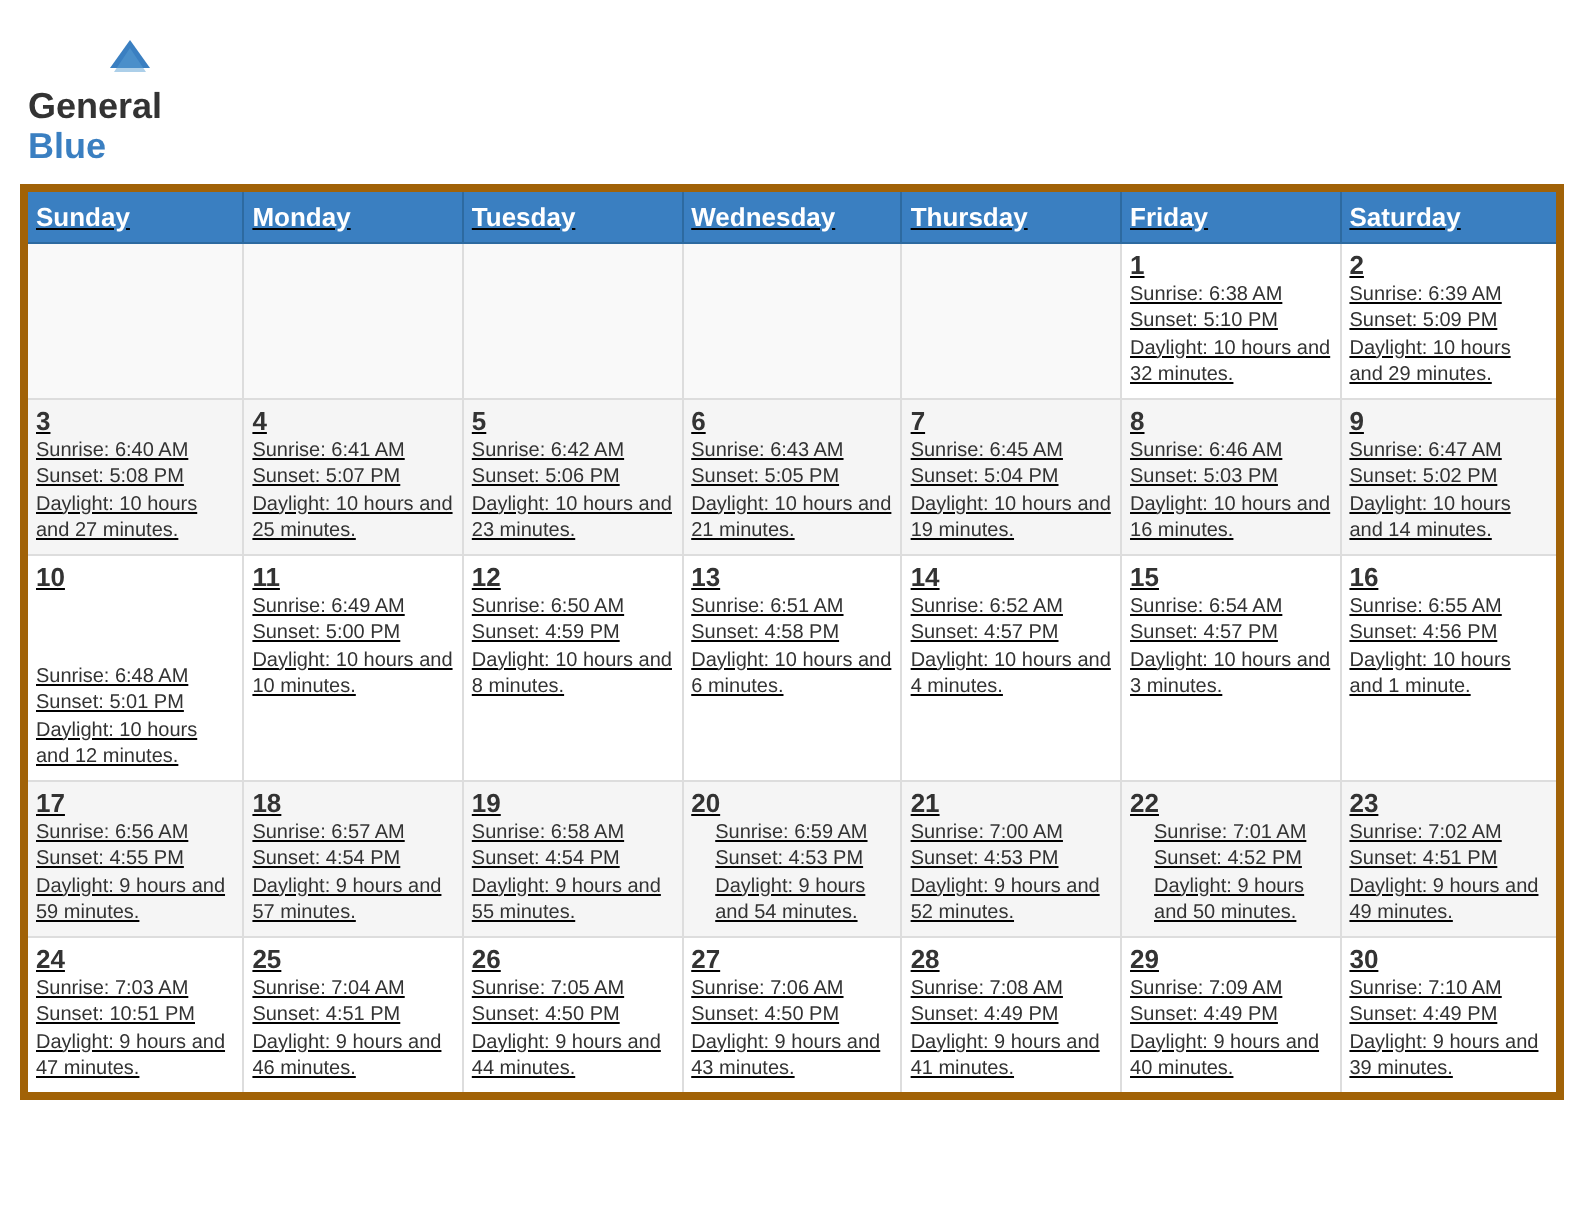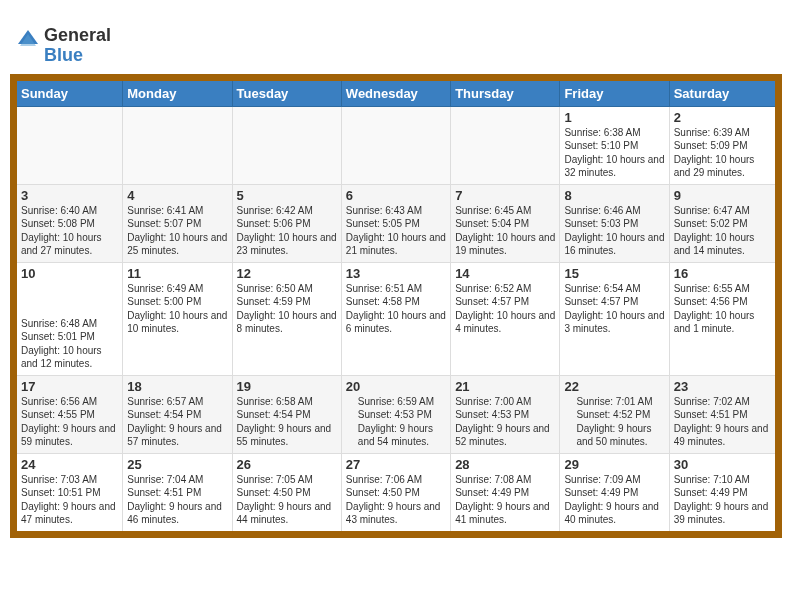--- a/index.html
+++ b/index.html
@@ -12,22 +12,23 @@
     }
     .header-section {
       display: flex;
       justify-content: space-between;
       align-items: flex-start;
       margin-bottom: 8px;
       padding: 0 4px;
     }
     .logo-area {
       display: flex;
-      align-items: flex-start;
-      margin-top: 16px;
+      align-items: flex-end;
+      margin-top: 6px;
+      flex-direction: column;
     }
     .logo-text {
       display: flex;
       flex-direction: column;
       line-height: 1.1;
     }
     .logo-general {
       font-size: 18px;
       font-weight: bold;
       color: #333;
@@ -51,21 +52,22 @@
       color: #333;
       line-height: 1.1;
     }
     .location-title {
       font-size: 16px;
       color: #555;
     }
     .calendar {
       width: 100%;
       border-collapse: collapse;
-      border: 7px solid #a16207;
+      border: 4px solid #a16207;
+      text-decoration: underline;
     }
     .calendar th {
       background: #3a7fc1;
       color: #fff;
       font-size: 13px;
       padding: 5px 4px;
       text-align: left;
       border: 1px solid #2d6aa0;
     }
     .calendar td {

